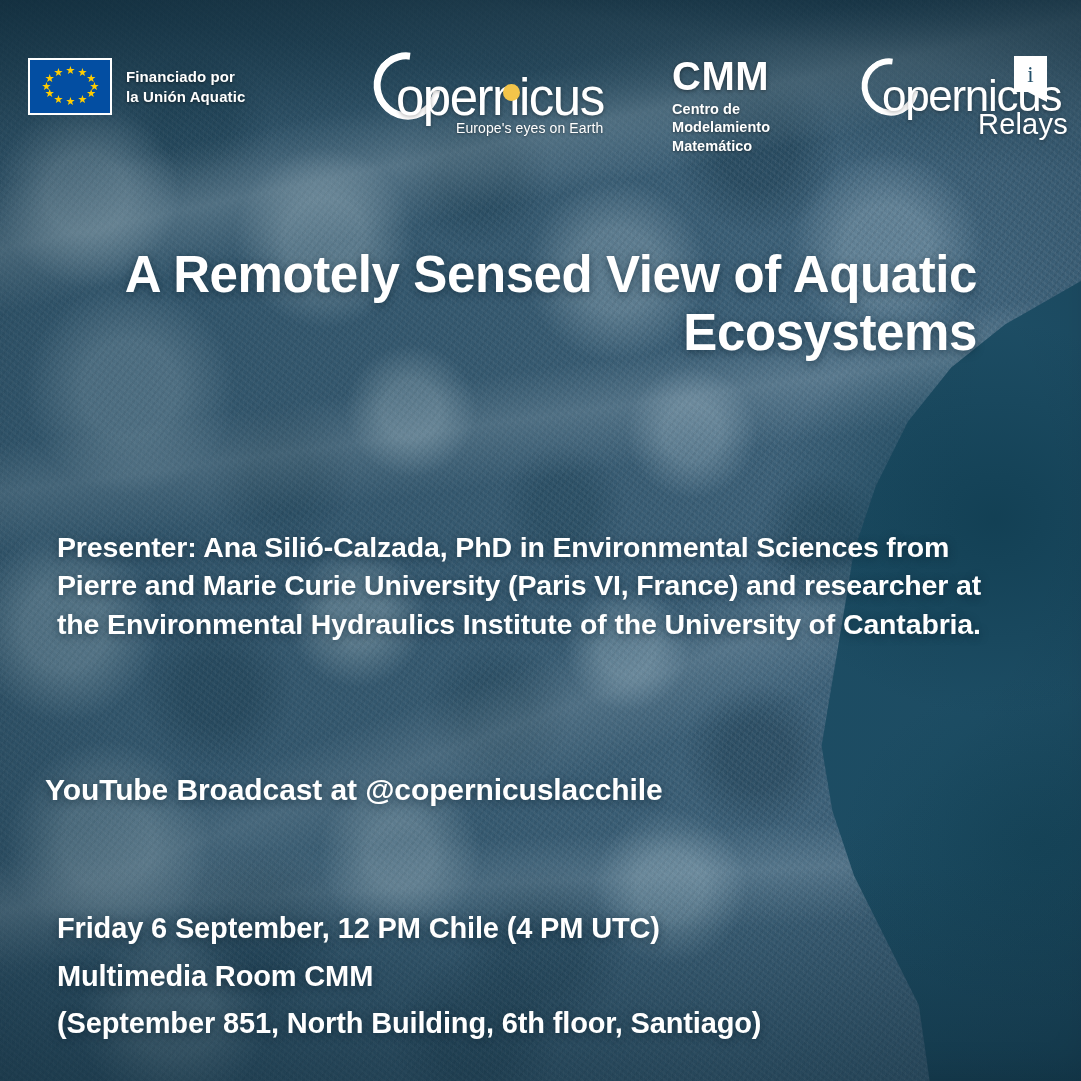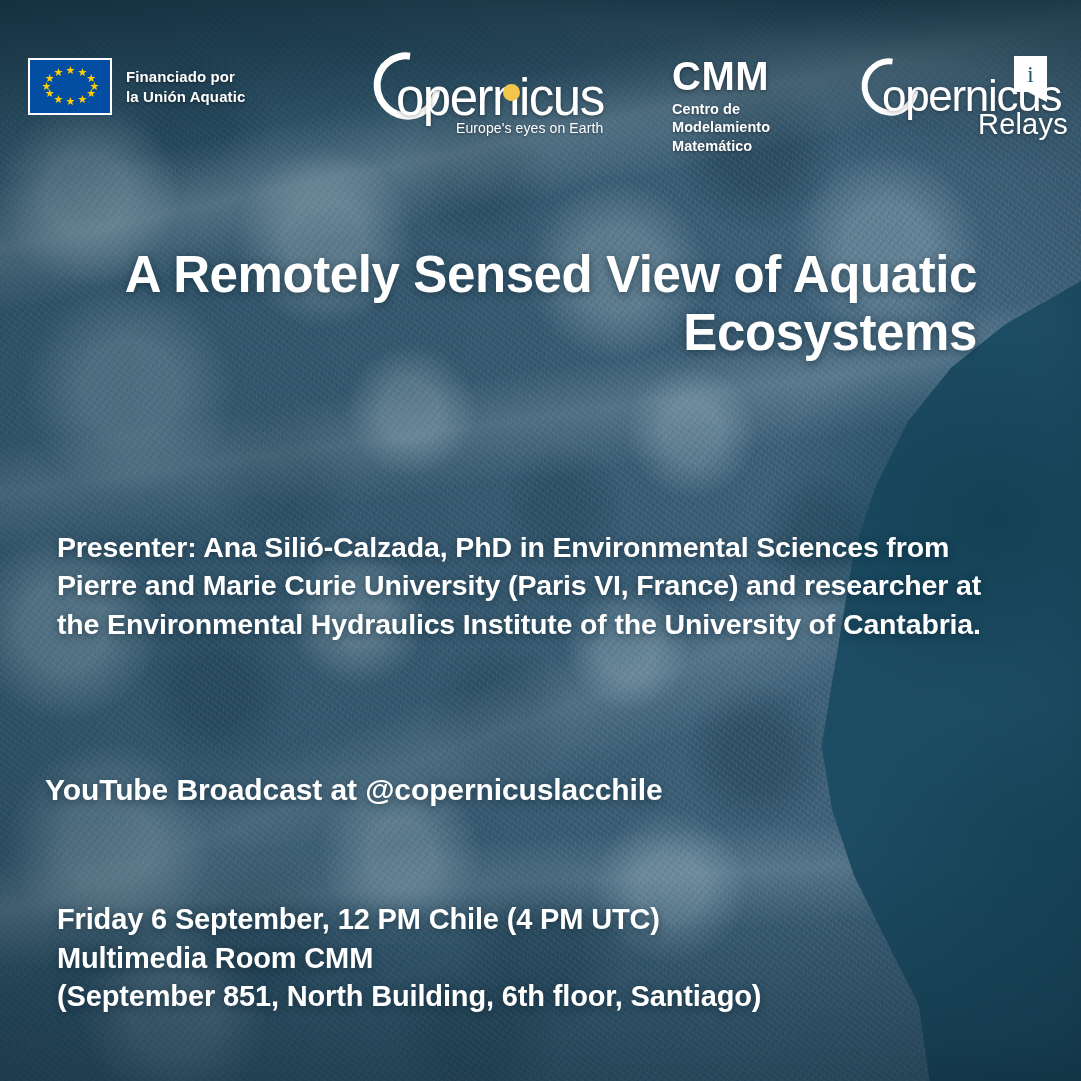--- a/index.html
+++ b/index.html
@@ -246,21 +246,21 @@
     text-shadow:0 2px 8px rgba(8,30,44,.55);
   }
 
   #event-details {
     position:absolute; left:57px; top:900px; width:960px;
     color:#ffffff;
     font-size:29px; font-weight:bold;
     line-height:1.33; letter-spacing:-.15px;
     text-shadow:0 2px 8px rgba(8,30,44,.55);
   }
-  #event-details div { white-space:nowrap; }
+  #event-details div { white-space:nowrap;margin-top:9px; }
 </style>
 </head>
 <body>
 
 <div id="poster">
 
   <div class="bg-layer bg-base"></div>
   <div class="bg-layer bg-mottle-a"></div>
   <div class="bg-layer bg-mottle-b"></div>
   <div class="bg-layer bg-grain"></div>

